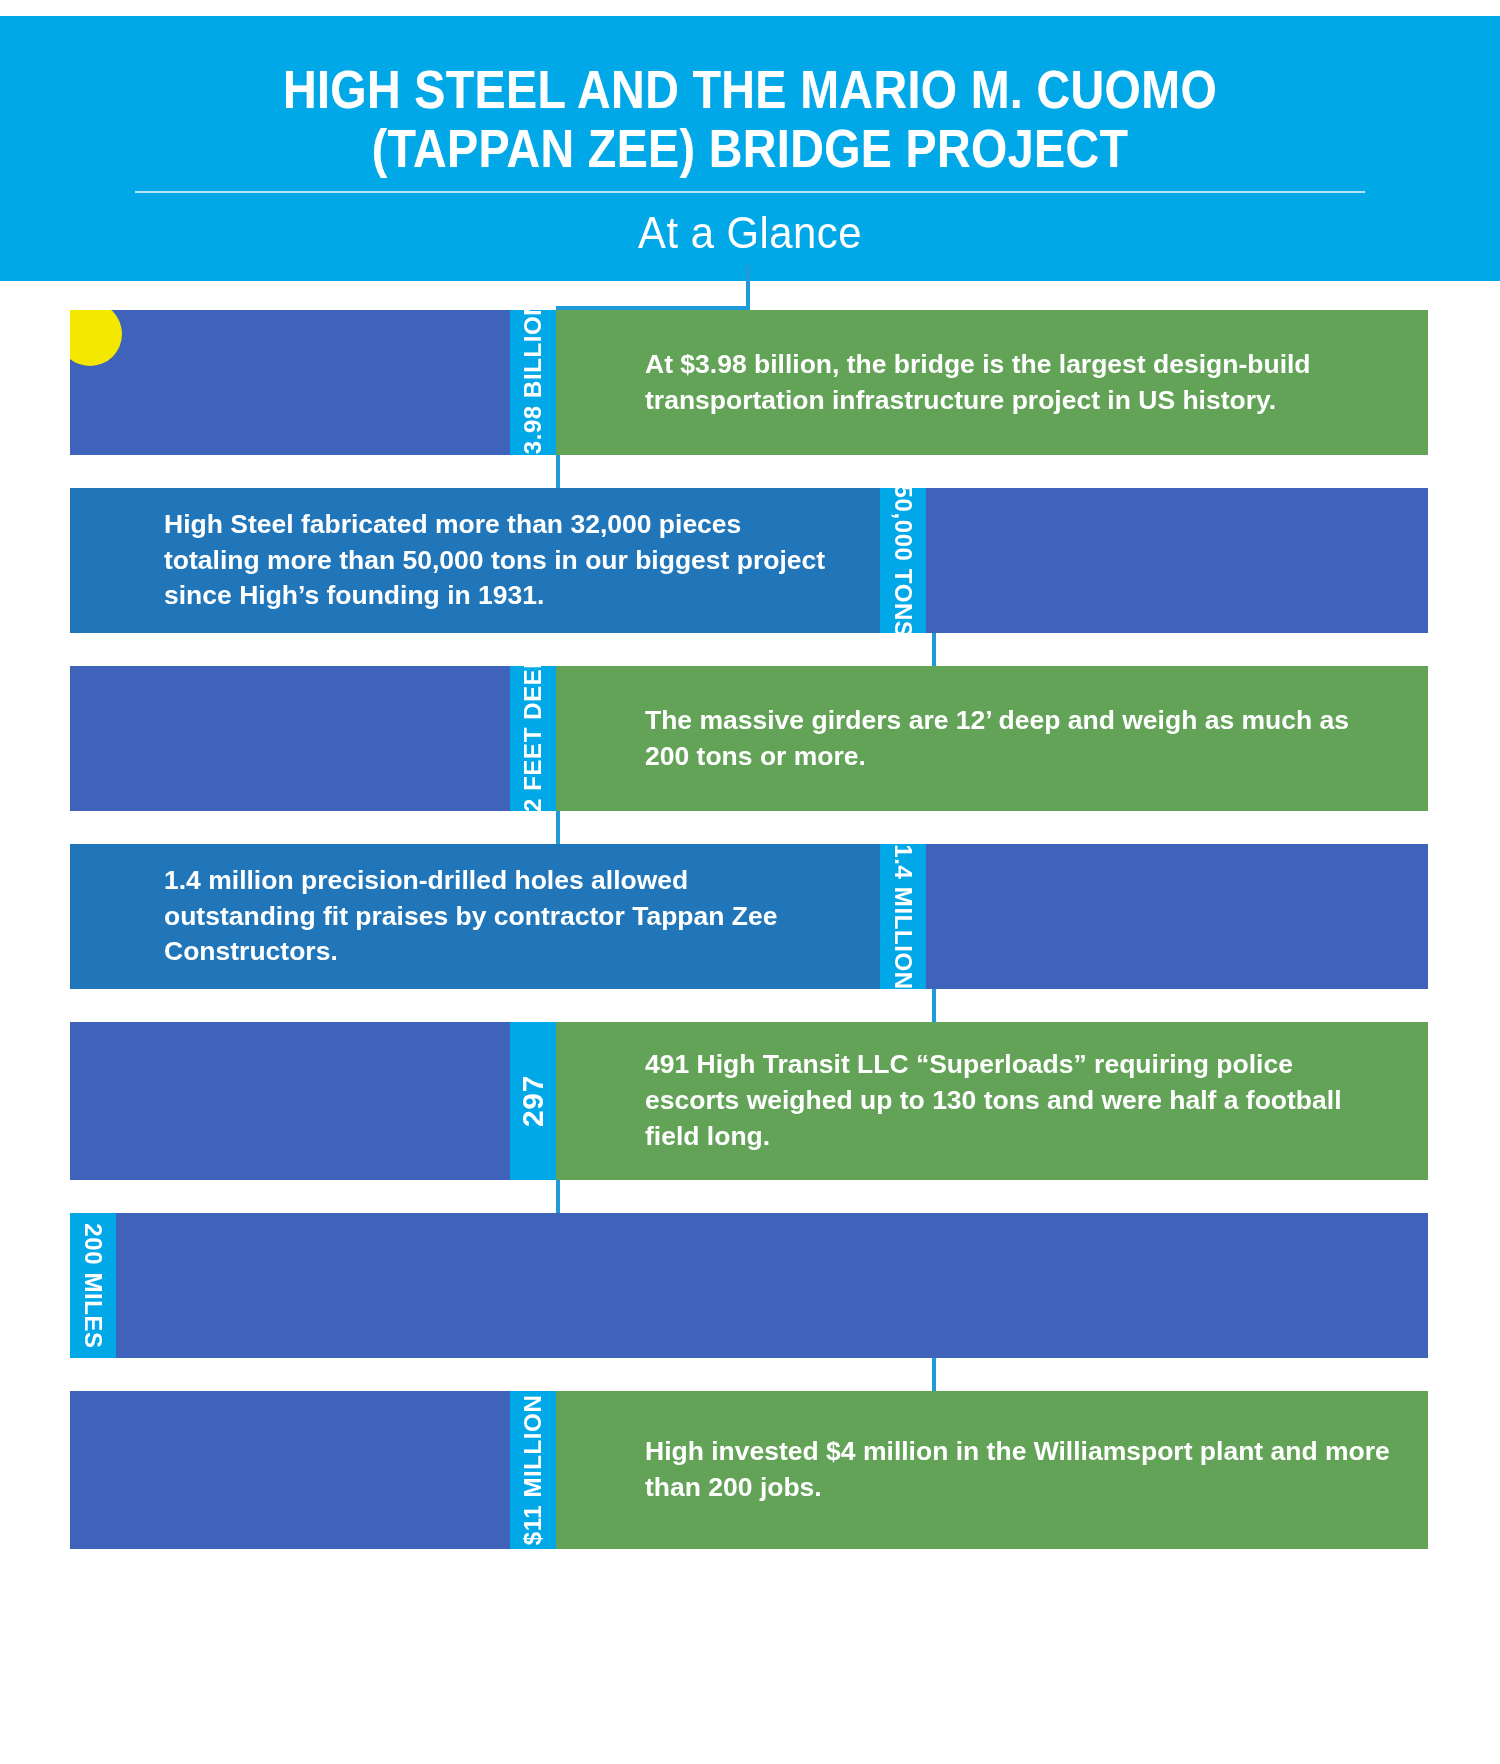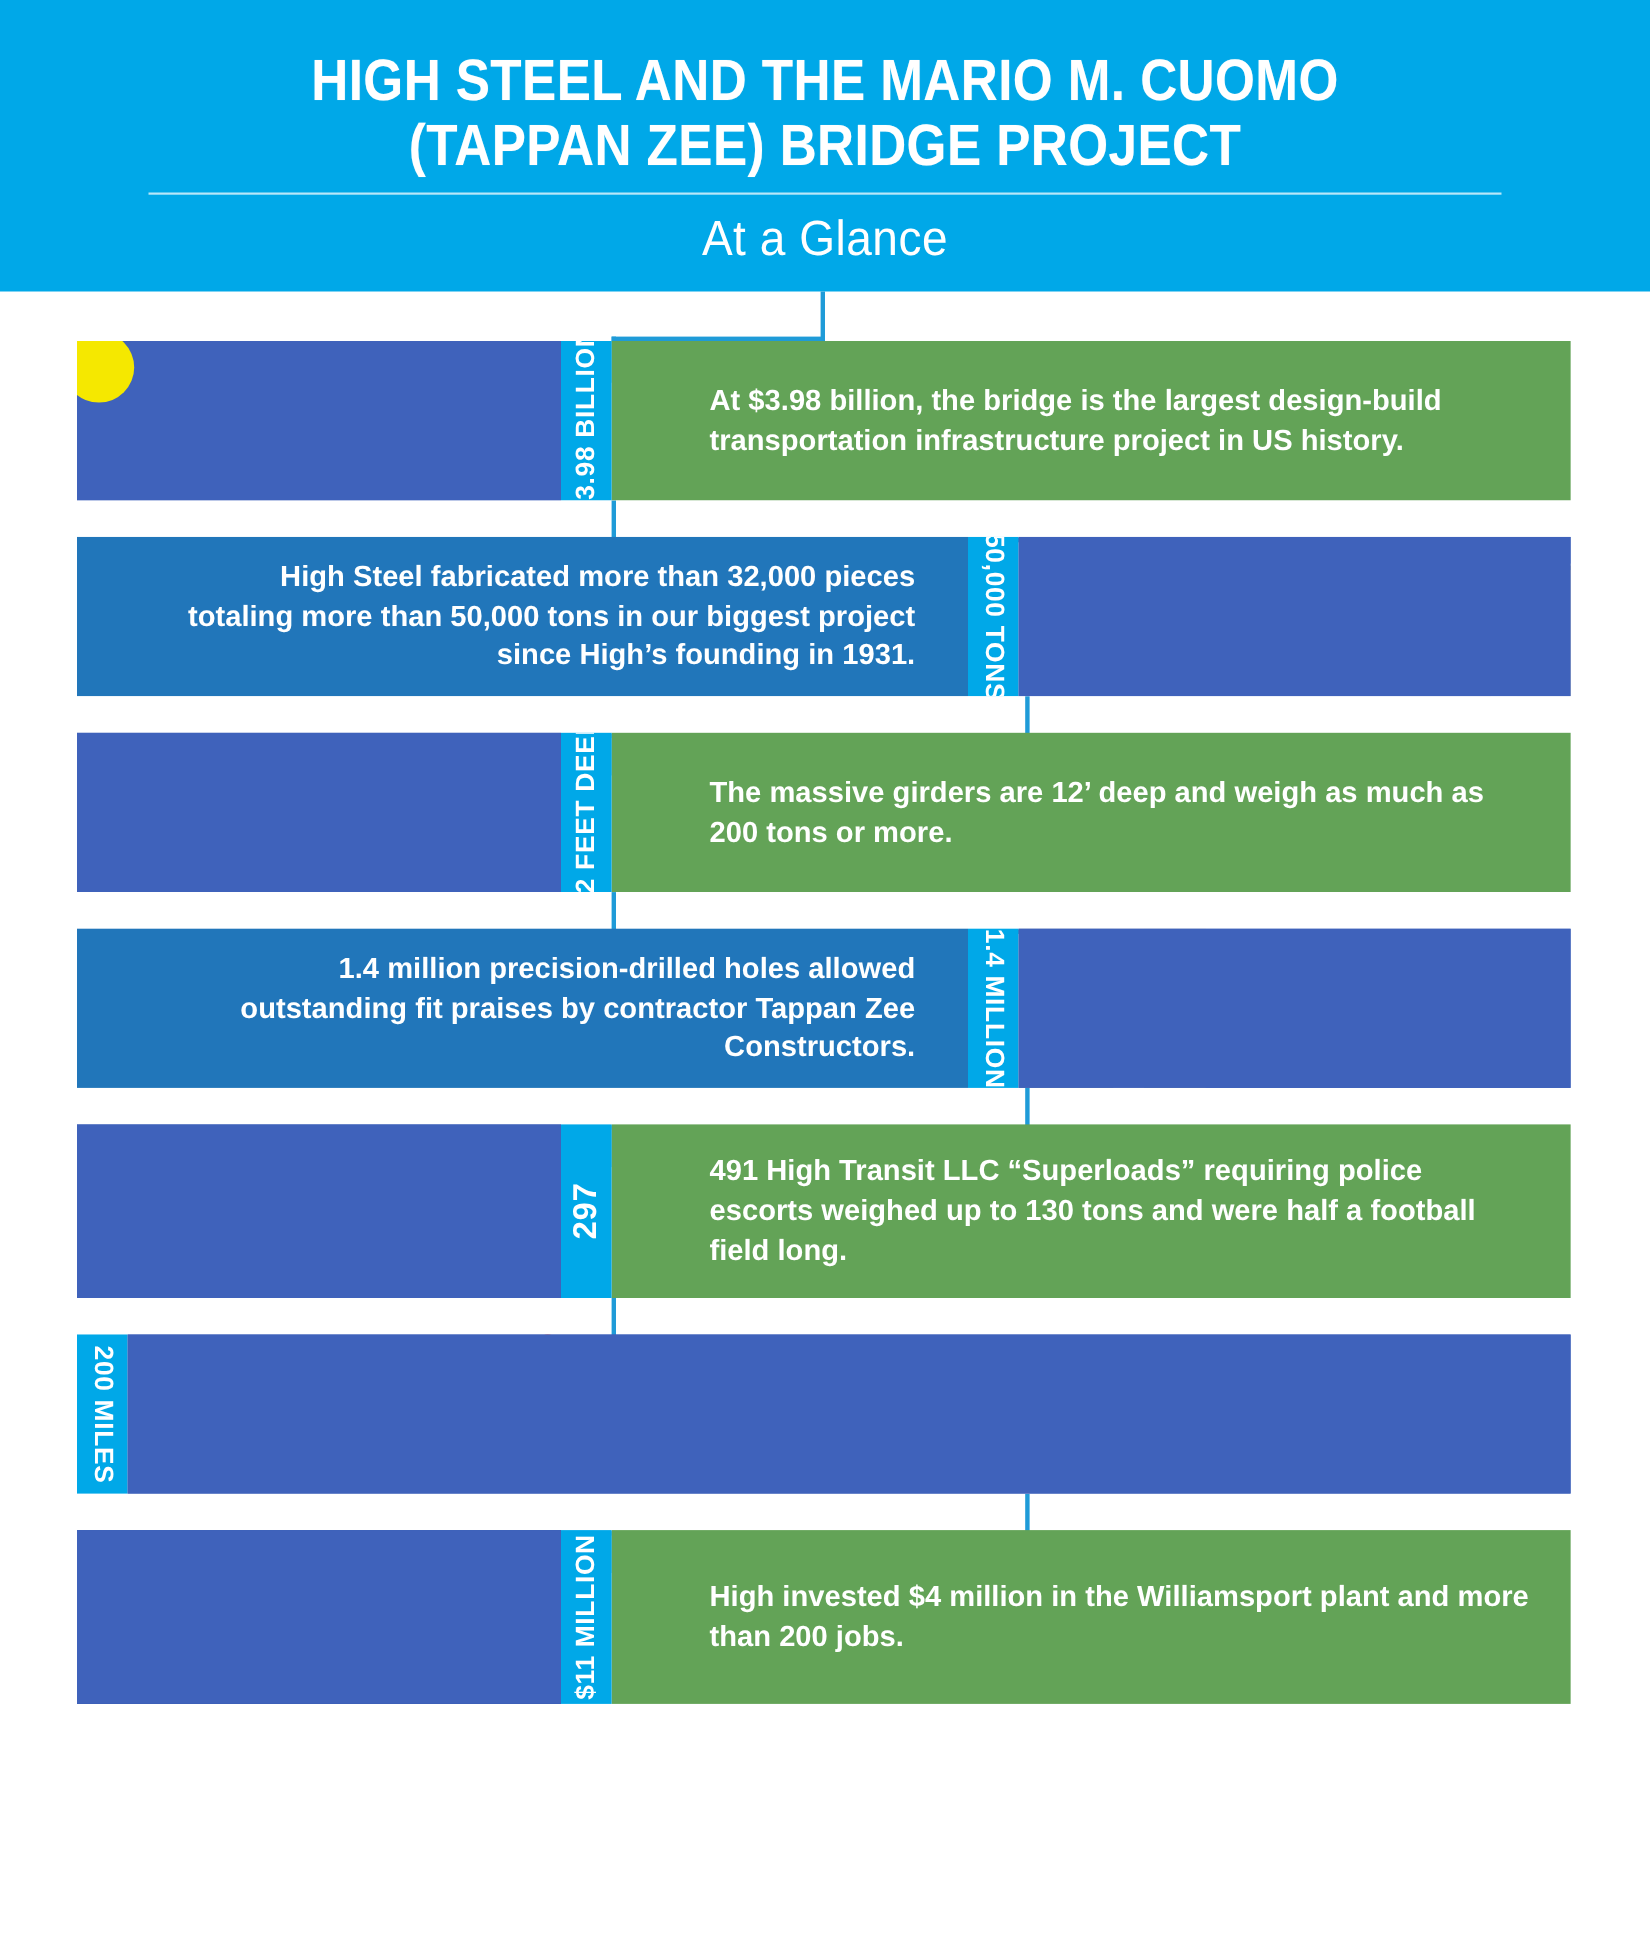--- a/index.html
+++ b/index.html
@@ -11,21 +11,21 @@
   #page {
     position:relative;
     width:1500px;
     height:1764px;
     background:#ffffff;
     overflow:hidden;
   }
 
   
   .header {
-    position:absolute; left:0; top:0;
+    position:absolute; left:0; top:16px;
     width:1500px; height:265px;
     background:#00a8e8;
     text-align:center;
     overflow:hidden;
   }
   .header-title {
     margin-top:44px;
     color:#ffffff;
     font-size:53px;
     line-height:1.12;
@@ -74,21 +74,21 @@
   .panel-text.blue  { background:#2176ba; }
   .panel-text p {
     color:#ffffff;
     font-size:26.5px;
     line-height:1.35;
     font-weight:bold;
     width:100%;
     margin-left:41px;
   }
   .panel-text.green p { padding:0 34px 0 48px; text-align:left; }
-  .panel-text.blue  p { padding:0 48px 0 53px; text-align:right; }
+  .panel-text.blue  p { padding:0 48px 0 53px; text-align:left; }
 
   
   .badge {
     flex:0 0 auto;
     width:46px;
     background:#00a8e8;
     position:relative;
     overflow:hidden;
   }
   .badge span {

